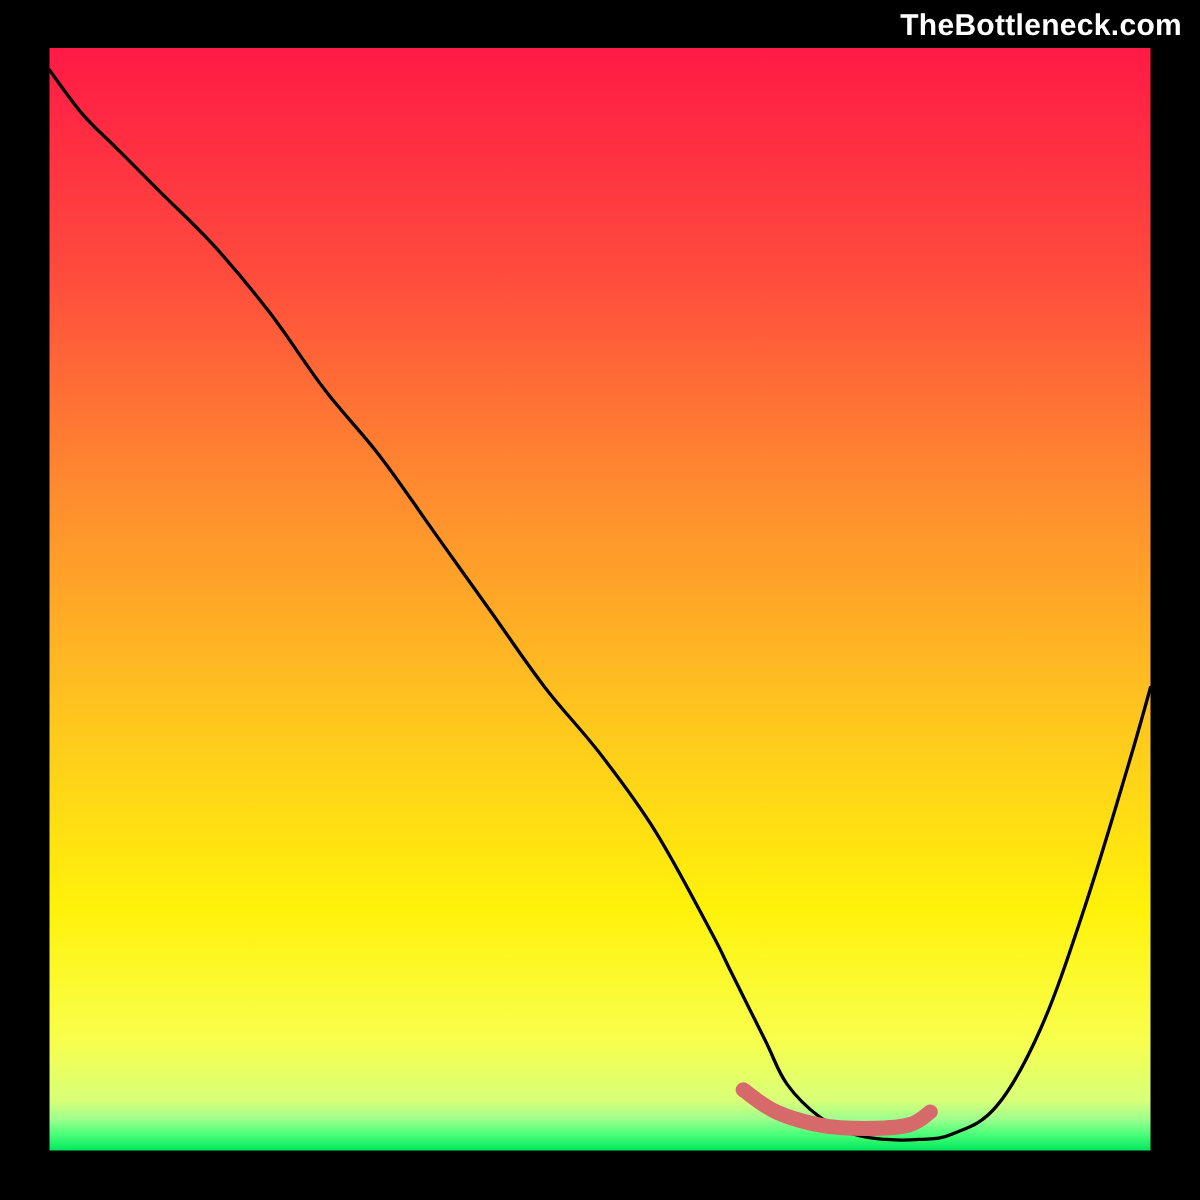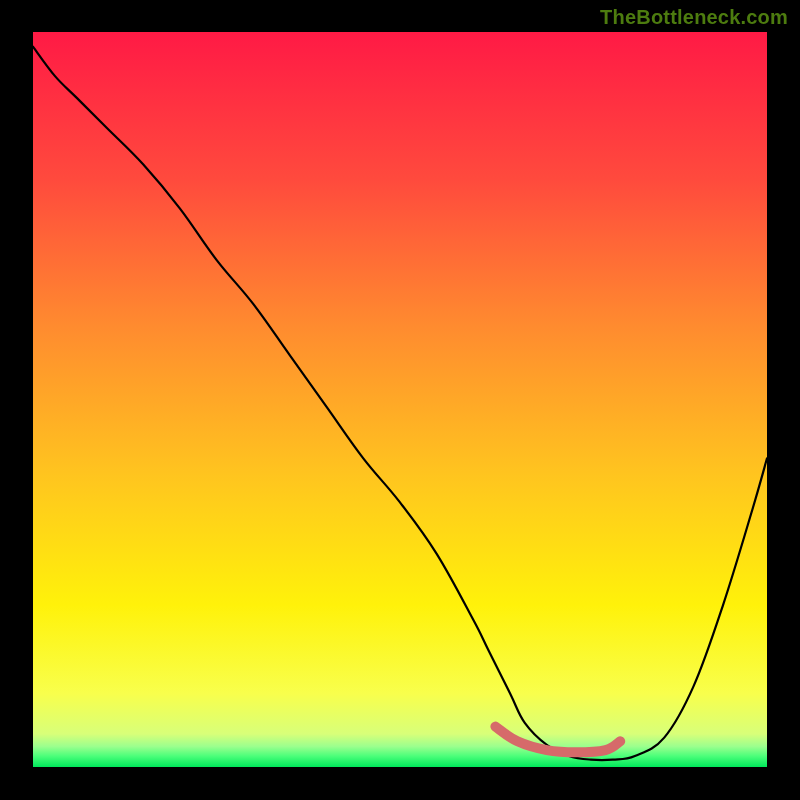--- a/index.html
+++ b/index.html
@@ -10,21 +10,21 @@
     background: #000000;
     overflow: hidden;
   }
   .watermark {
     position: absolute;
     top: 6px;
     right: 12px;
     font-family: Arial, Helvetica, sans-serif;
     font-size: 20px;
     font-weight: bold;
-    color: #4d7c0f;
+    color: #ffffff;
     letter-spacing: 0.2px;
     z-index: 10;
   }
   svg {
     display: block;
   }
 </style>
 </head>
 <body>
 

